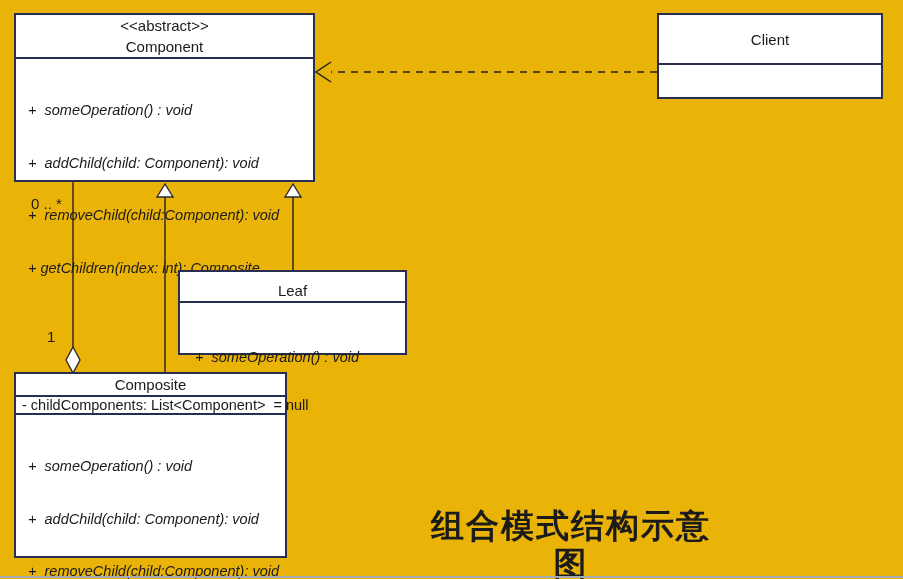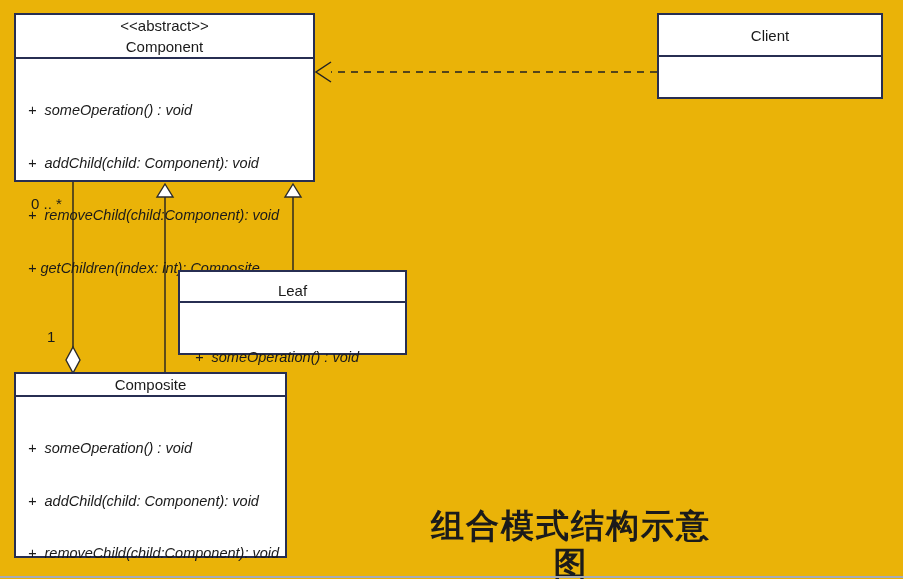--- a/index.html
+++ b/index.html
@@ -51,21 +51,21 @@
     font-size: 14.5px;
     white-space: pre;
     padding-left: 6px;
   }
   
   .class-component { left: 14px; top: 13px; width: 301px; height: 169px; }
   .class-component .title-cell { height: 61px; }
   .class-component .members { flex: 1; padding: 9px 0 0 12px; }
   
   .class-client { left: 657px; top: 13px; width: 226px; height: 86px; }
-  .class-client .title-cell { height: 40px; }
+  .class-client .title-cell { height: 48px; }
   .class-client .body-empty { flex: 1; }
   
   .class-leaf { left: 178px; top: 270px; width: 229px; height: 85px; }
   .class-leaf .title-cell { height: 41px; margin-top: 8px; }
   .class-leaf .members { flex: 1; padding: 12px 0 0 15px; }
   
   .class-composite { left: 14px; top: 372px; width: 273px; height: 186px; }
   .class-composite .title-cell { height: 39px; }
   .class-composite .attr-cell { height: 40px; }
   .class-composite .members { flex: 1; padding: 9px 0 0 12px; }
@@ -148,20 +148,23 @@
     </div>
     <div class="cell members">
       <div class="member">+  someOperation() : void</div>
     </div>
   </div>
 
   <div class="uml-class class-composite">
     <div class="cell title-cell">
       <div>Composite</div>
     </div>
+    <div class="cell attr-cell">
+      <div>- childComponents: List&lt;Component&gt;  = null</div>
+    </div>
     <div class="cell members">
       <div class="member">+  someOperation() : void</div>
       <div class="member">+  addChild(child: Component): void</div>
       <div class="member">+  removeChild(child:Component): void</div>
       
     </div>
   </div>
 
   <div class="mult mult-child">0 .. *</div>
   <div class="mult mult-parent">1</div>

